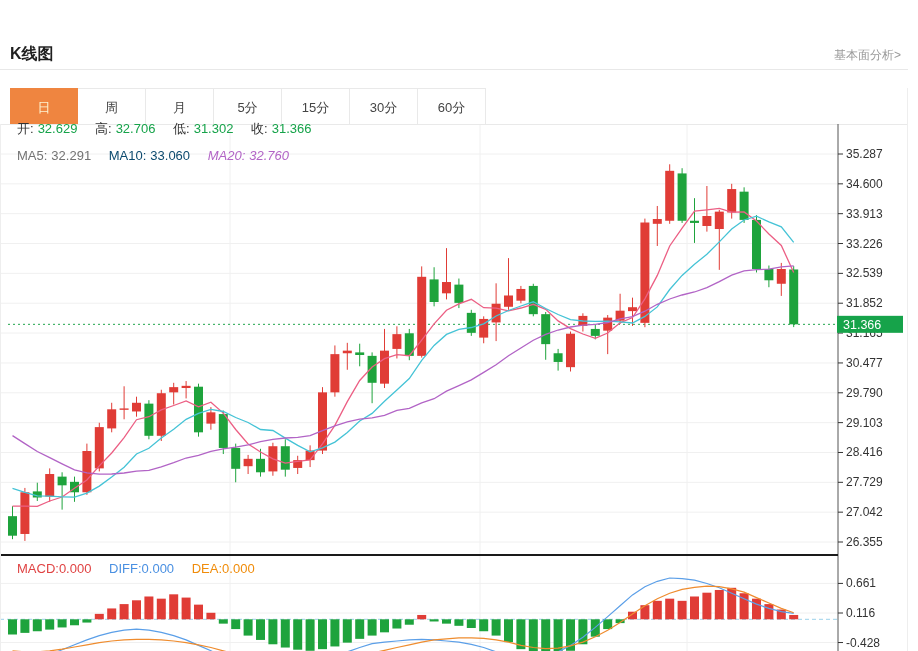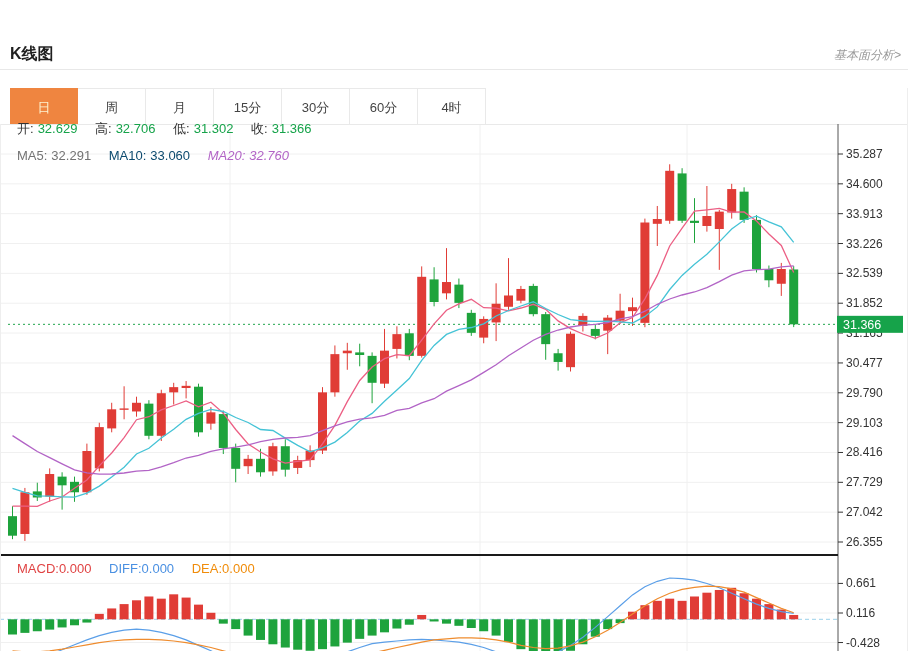--- a/index.html
+++ b/index.html
@@ -1,18 +1,18 @@
 <!DOCTYPE html>
 <html><head>
 <meta charset="utf-8">
 <style>
   html,body{margin:0;padding:0;background:#fff;font-family:"Liberation Sans","DejaVu Sans",sans-serif;}
   #widget{position:relative;width:908px;height:651px;background:#fff;overflow:hidden;margin-top:36px;}
   #page-title{position:absolute;left:10px;top:8px;font-size:16px;font-weight:bold;color:#1f1f1f;}
-  #fund-link{position:absolute;right:7px;top:11px;font-size:12px;color:#999;cursor:pointer;font-style:italic;}
+  #fund-link{position:absolute;right:7px;top:11px;font-size:12px;color:#999;cursor:pointer;}
   #header-divider{position:absolute;left:0;top:33px;width:918px;height:1px;background:#e8e8e8;}
   #tabs{position:absolute;left:10px;top:52px;display:flex;}
   .tab{width:68px;height:37px;line-height:37px;text-align:center;font-size:13px;color:#444;
        background:#fff;border:1px solid #e9e9e9;border-left:none;box-sizing:border-box;cursor:pointer;}
   .tab:first-child{border-left:1px solid #e9e9e9;}
   .tab.active{background:#ef8540;border-color:#ef8540;color:#fdf3d0;}
   #tabs-baseline{position:absolute;left:0;top:88px;width:908px;height:1px;background:#e9e9e9;}
   .overlay{position:absolute;font-size:13px;white-space:nowrap;z-index:5;}
   .overlay .lbl{color:#333;}
   .overlay .gap{display:inline-block;width:14px;}
@@ -31,24 +31,24 @@
 
 <div id="widget">
   <div id="page-title">K线图</div>
   <div id="fund-link">基本面分析&gt;</div>
   <div id="header-divider"></div>
 
   <div id="tabs">
       <div class="tab active">日</div>
       <div class="tab">周</div>
       <div class="tab">月</div>
+      <div class="tab">5分</div>
       <div class="tab">15分</div>
       <div class="tab">30分</div>
       <div class="tab">60分</div>
-      <div class="tab">4时</div>
     </div>
   <div id="tabs-baseline"></div>
 
   <svg id="chart-svg" width="918" height="651">
       <g>
         <line x1="0" y1="118" x2="838" y2="118" stroke="#f0f0f0" stroke-width="1"></line>
         <line x1="0" y1="147.84327999999988" x2="838" y2="147.84327999999988" stroke="#f0f0f0" stroke-width="1"></line>
         <line x1="0" y1="177.6865600000001" x2="838" y2="177.6865600000001" stroke="#f0f0f0" stroke-width="1"></line>
         <line x1="0" y1="207.52983999999998" x2="838" y2="207.52983999999998" stroke="#f0f0f0" stroke-width="1"></line>
         <line x1="0" y1="237.3731199999999" x2="838" y2="237.3731199999999" stroke="#f0f0f0" stroke-width="1"></line>

